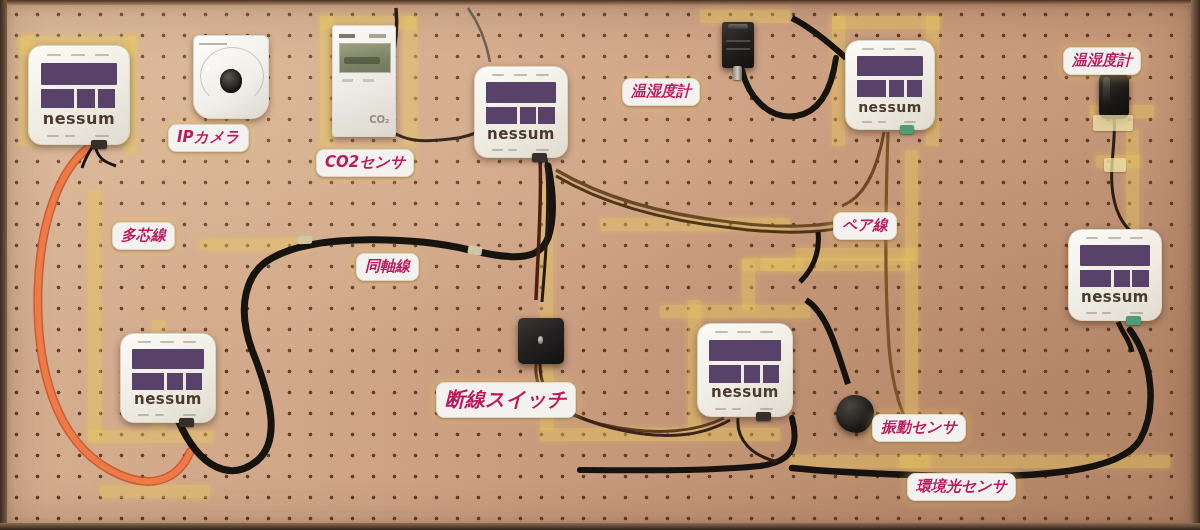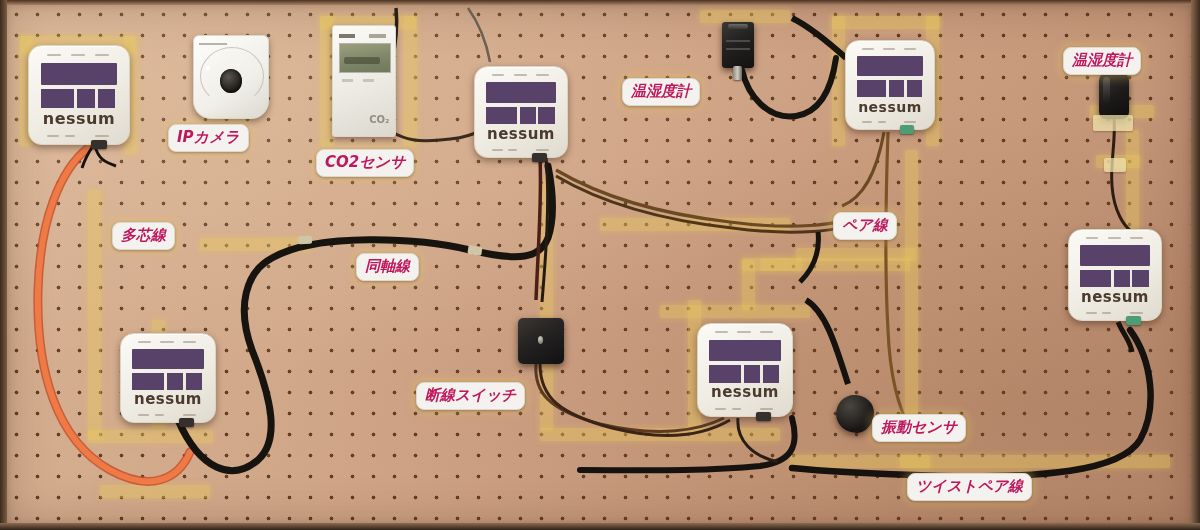--- a/index.html
+++ b/index.html
@@ -376,22 +376,22 @@
     </div>
 
   <div id="label-layer">
       <div class="label glow" style="left: 168px; top: 124px; font-size: 15px;">IPカメラ</div>
       <div class="label glow" style="left: 316px; top: 149px; font-size: 15px;">CO2センサ</div>
       <div class="label glow" style="left: 622px; top: 78px; font-size: 15px;">温湿度計</div>
       <div class="label glow" style="left: 1063px; top: 47px; font-size: 15px;">温湿度計</div>
       <div class="label glow" style="left: 112px; top: 222px; font-size: 15px;">多芯線</div>
       <div class="label glow" style="left: 356px; top: 253px; font-size: 15px;">同軸線</div>
       <div class="label glow" style="left: 833px; top: 212px; font-size: 15px;">ペア線</div>
-      <div class="label glow" style="left: 416px; top: 382px; font-size: 15px;">断線スイッチ</div>
+      <div class="label glow" style="left: 436px; top: 382px; font-size: 20px;">断線スイッチ</div>
       <div class="label glow" style="left: 872px; top: 414px; font-size: 15px;">振動センサ</div>
-      <div class="label glow" style="left: 907px; top: 473px; font-size: 15px;">ツイストペア線</div>
+      <div class="label glow" style="left: 907px; top: 473px; font-size: 15px;">環境光センサ</div>
     </div>
 
   <div class="edge-dark" id="edgeT"></div>
   <div class="edge-dark" id="edgeL"></div>
   <div class="edge-dark" id="edgeR"></div>
   <div class="edge-dark" id="edgeB"></div>
 </div>
 
 </body></html>

